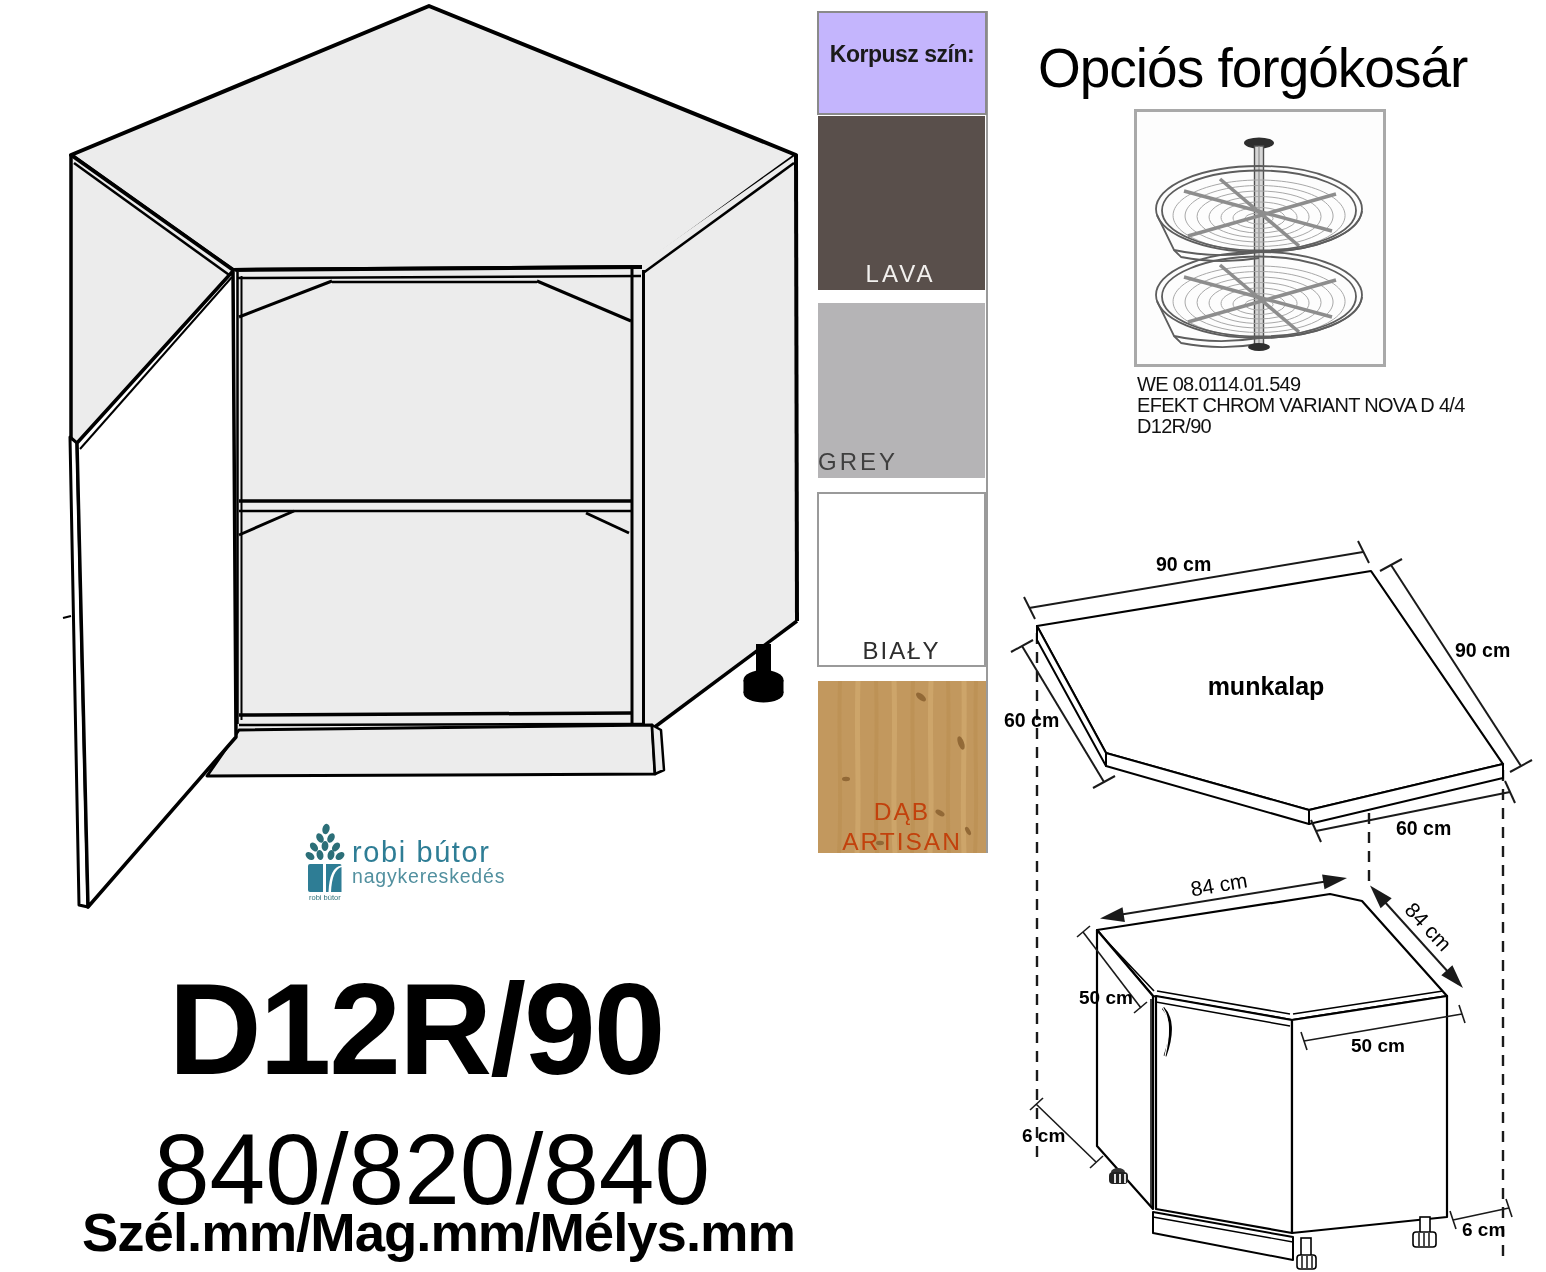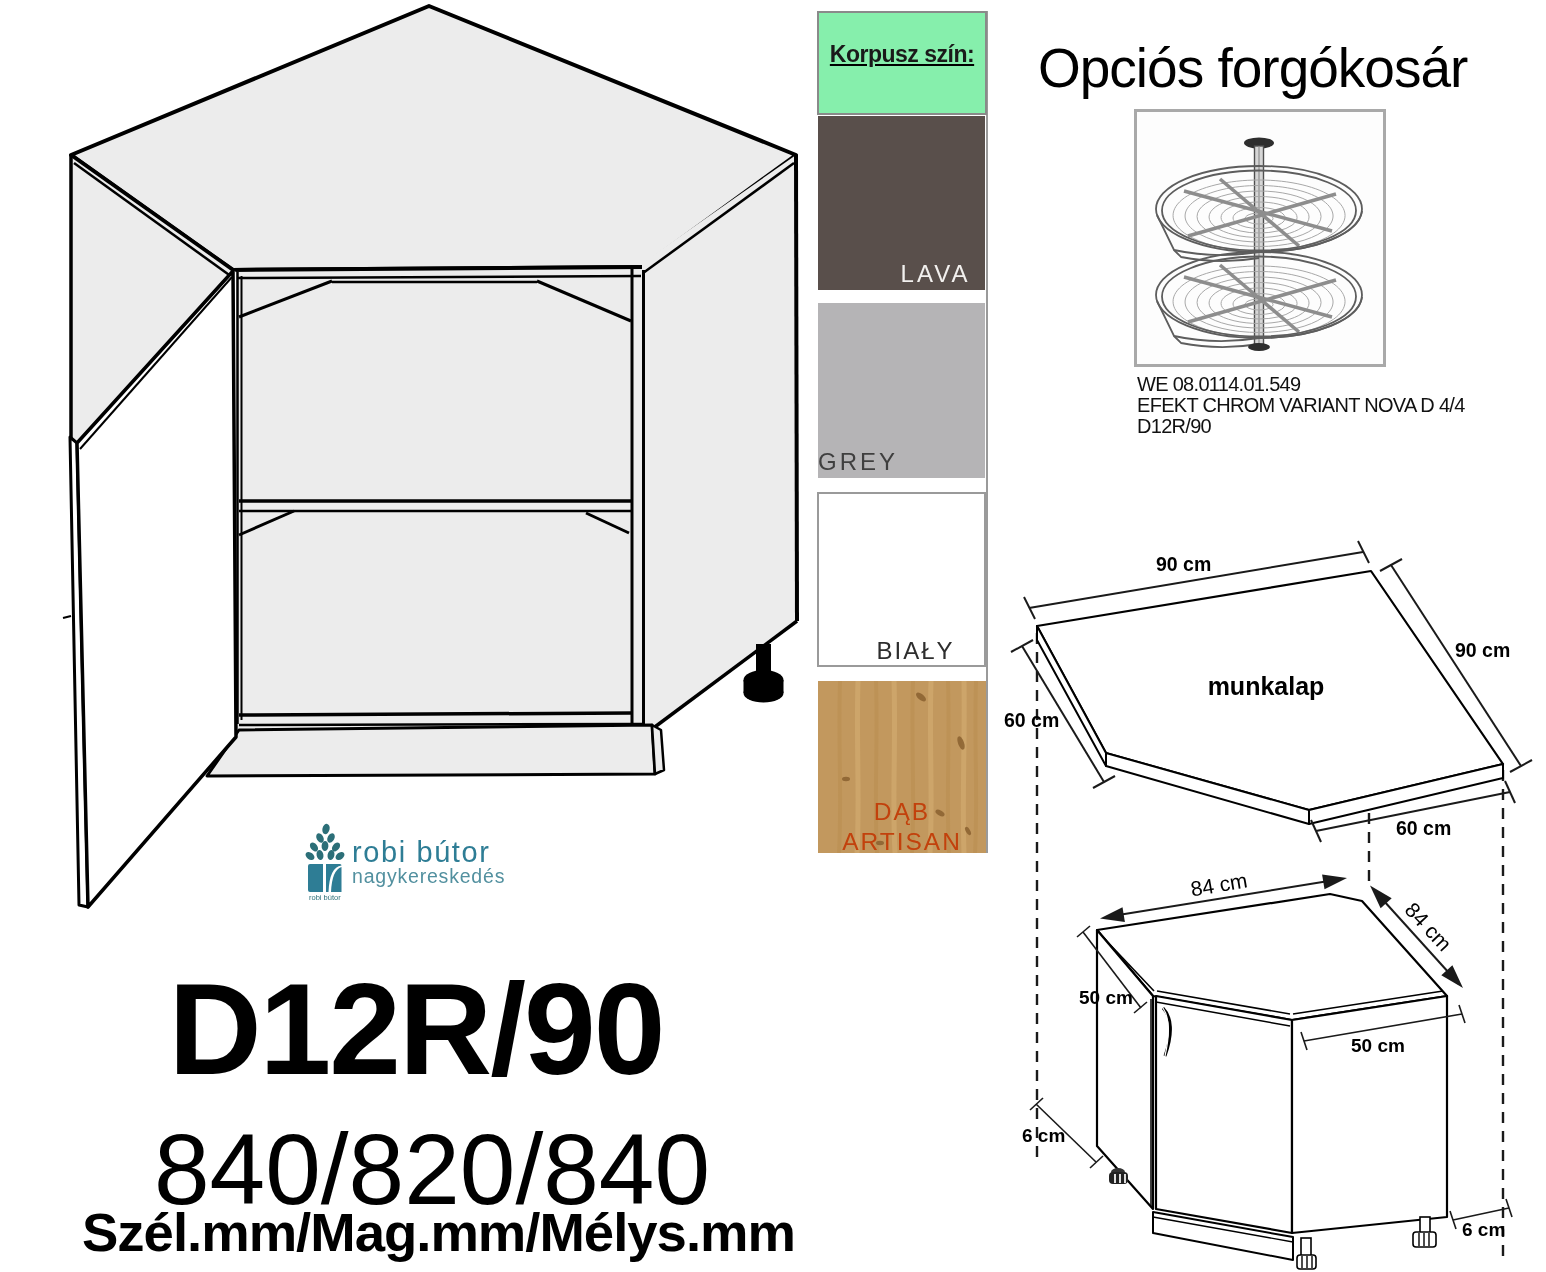--- a/index.html
+++ b/index.html
@@ -55,32 +55,32 @@
   <line x1="71" y1="155" x2="71" y2="438" stroke="#000" stroke-width="3.5"></line>
   <line x1="63" y1="618" x2="71" y2="616" stroke="#000" stroke-width="2"></line>
 
   <polygon points="70,437 77,443 88,907 79,905" fill="#fff" stroke="#000" stroke-width="3" stroke-linejoin="round"></polygon>
   <polygon points="77,443 233,271 236,737 88,907" fill="#fff" stroke="#000" stroke-width="3.5" stroke-linejoin="round"></polygon>
   <line x1="80" y1="449" x2="232" y2="277" stroke="#000" stroke-width="2"></line>
 </svg>
 
 <div class="abs" style="left:986px;top:11px;width:2px;height:842px;background:#9a9a9a;"></div>
 
-<div class="abs" style="left:817px;top:11px;width:170px;height:104px;background:#86efac;border:2px solid #8a8a8a;box-sizing:border-box;text-decoration:underline;">
+<div class="abs" style="left:817px;top:11px;width:170px;height:104px;background:#c4b5fd;border:2px solid #8a8a8a;box-sizing:border-box;">
   <div style="font-size:23px;font-weight:bold;color:#1a1a1a;text-align:center;margin-top:28px;white-space:nowrap;letter-spacing:-0.5px;">Korpusz szín:</div>
 </div>
 
 <div class="abs" style="left:818px;top:116px;width:167px;height:174px;background:#594f4b;"></div>
-<div class="abs" style="left:852px;top:260px;width:167px;text-align:center;font-size:24px;color:#f2f0ee;letter-spacing:3px;">LAVA</div>
+<div class="abs" style="left:817px;top:260px;width:167px;text-align:center;font-size:24px;color:#f2f0ee;letter-spacing:3px;">LAVA</div>
 
 <div class="abs" style="left:818px;top:303px;width:167px;height:175px;background:#b5b4b6;"></div>
 <div class="abs" style="left:818px;top:448px;width:167px;font-size:24px;color:#3f3f3f;letter-spacing:3px;">GREY</div>
 
 <div class="abs" style="left:817px;top:492px;width:169px;height:175px;background:#fff;border:2px solid #9a9a9a;box-sizing:border-box;"></div>
-<div class="abs" style="left:818px;top:637px;width:167px;text-align:center;font-size:24px;color:#2e2e2e;letter-spacing:2px;padding-left:14px;">BIAŁY</div>
+<div class="abs" style="left:818px;top:637px;width:167px;text-align:center;font-size:24px;color:#2e2e2e;letter-spacing:2px;">BIAŁY</div>
 
 <svg class="abs" style="left:818px;top:681px" width="168" height="172" viewBox="0 0 168 172">
   <rect width="168" height="172" fill="#c2985e"></rect>
   <g stroke="#bb8f51" stroke-width="4" opacity="0.6">
     <path d="M22,0 C20,60 24,120 21,172" fill="none"></path>
     <path d="M58,0 C60,60 56,120 59,172" fill="none"></path>
     <path d="M95,0 C93,60 97,120 94,172" fill="none"></path>
     <path d="M130,0 C132,60 128,120 131,172" fill="none"></path>
     <path d="M158,0 C156,60 160,120 157,172" fill="none"></path>
   </g>

